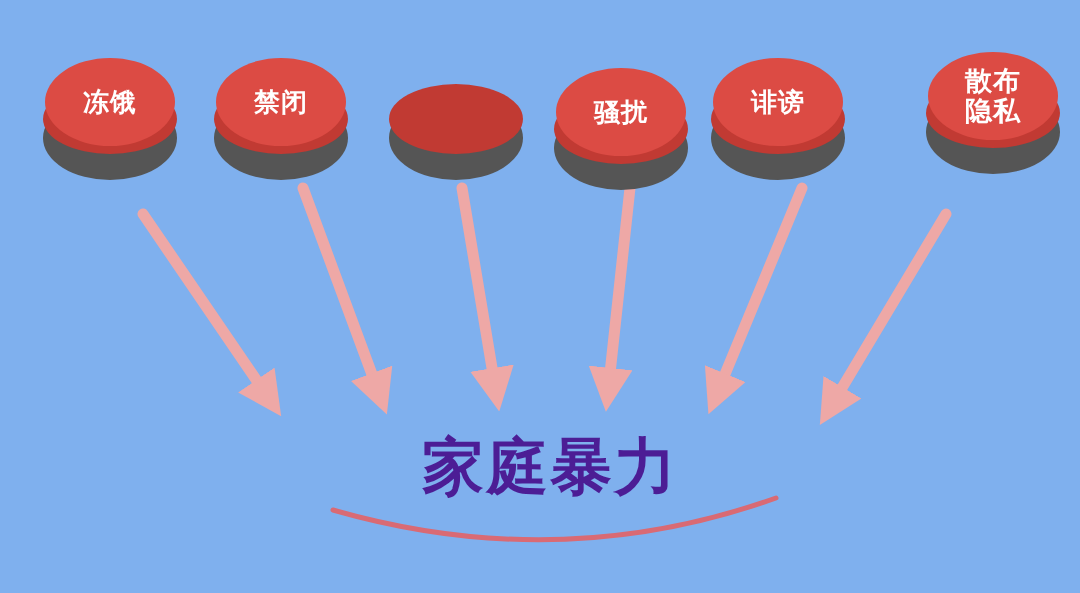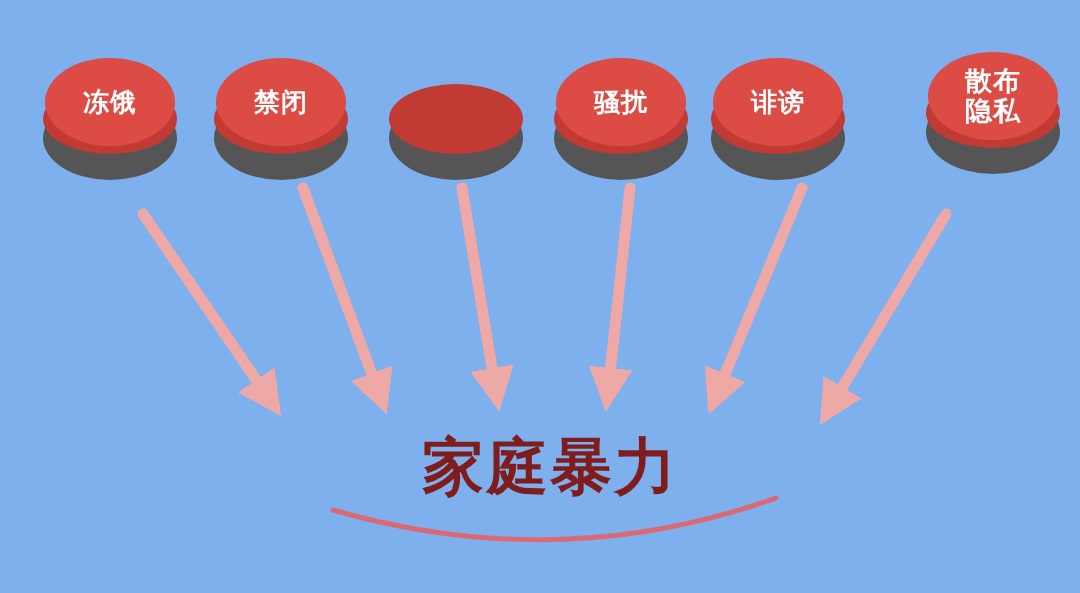--- a/index.html
+++ b/index.html
@@ -4,21 +4,21 @@
 <style>
   html,body{margin:0;padding:0;}
   body{width:1080px;height:593px;background:#7fb0ee;overflow:hidden;position:relative;font-family:"DejaVu Sans",sans-serif;}
   .btn{position:absolute;width:134px;height:124px;}
   .btn .base{position:absolute;left:0;top:38px;width:134px;height:84px;border-radius:50%;background:#555;}
   .btn .side{position:absolute;left:0;top:26px;width:134px;height:70px;border-radius:50%;background:#c13a33;}
   .btn .top{position:absolute;left:2px;top:0;width:130px;height:88px;border-radius:50%;background:#dc4b44;display:flex;align-items:center;justify-content:center;}
   .btn .lbl{color:#fff;font-weight:bold;font-size:26px;line-height:34px;text-align:center;letter-spacing:1px;}
   .btn .lbl.small{font-size:27px;line-height:30px;}
   svg.arrows{position:absolute;left:0;top:0;}
-  .title{position:absolute;left:410px;top:425px;width:280px;text-align:center;color:#7f1d1d;font-weight:bold;font-size:62px;letter-spacing:2px;}
+  .title{position:absolute;left:410px;top:425px;width:280px;text-align:center;color:#4c1d95;font-weight:bold;font-size:62px;letter-spacing:2px;}
 </style>
 </head>
 <body>
 
 <svg class="arrows" width="1080" height="593">
   <defs>
     <marker id="ah" markerWidth="4" markerHeight="4" refX="2.2" refY="2" orient="auto" markerUnits="strokeWidth">
       <path d="M0,0 L4,2 L0,4 Z" fill="#eea8a6"></path>
     </marker>
   </defs>
@@ -44,21 +44,21 @@
   <div class="base"></div>
     <div class="side"></div>
   <div class="top">
       <span class="lbl">禁闭</span>
     </div>
 </div>
 <div class="btn" style="left:389px;top:58px;">
   <div class="base"></div>
     <div class="side"></div>
 </div>
-<div class="btn" style="left:554px;top:58px;">
+<div class="btn" style="left:554px;top:68px;">
   <div class="base"></div>
     <div class="side"></div>
   <div class="top">
       <span class="lbl">骚扰</span>
     </div>
 </div>
 <div class="btn" style="left:711px;top:58px;">
   <div class="base"></div>
     <div class="side"></div>
   <div class="top">

